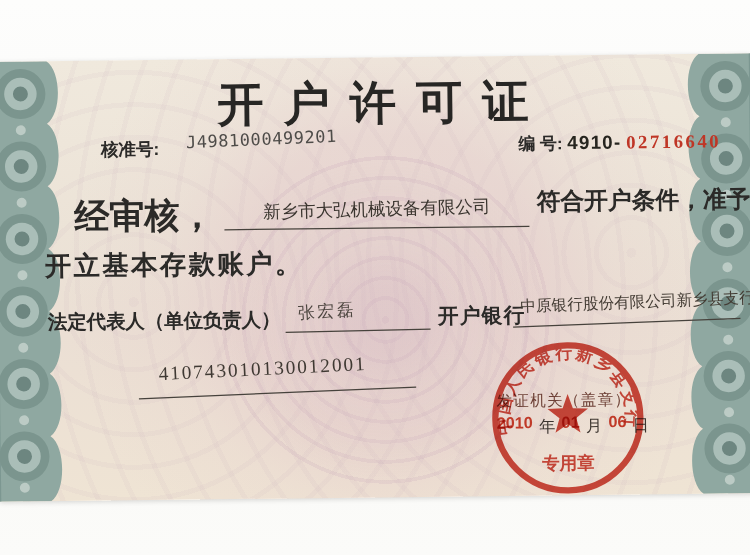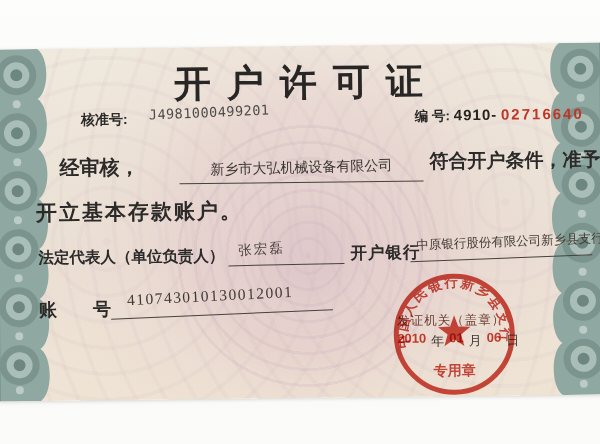--- a/index.html
+++ b/index.html
@@ -41,23 +41,23 @@
     font-size:37px;color:#272624;letter-spacing:16px;text-indent:16px;
   }
   .lbl{font-weight:700;color:#2b2a28;}
   .row-approval{position:absolute;left:84px;top:63px;font-size:14px;}
   .approval-value{
     position:absolute;left:152px;top:57px;font-size:13.5px;color:#4e4c49;
     font-family:"DejaVu Sans Mono","Liberation Mono",monospace;transform:rotate(-1.8deg);letter-spacing:0.5px;
   }
   .row-serial{position:absolute;left:418px;top:62px;font-size:13.5px;white-space:nowrap;}
   .serial-prefix{font-weight:700;color:#26251f;font-size:15px;letter-spacing:1px;margin-top:44px;}
-  .serial-value{font-weight:700;font-size:15px;letter-spacing:2px;font-family:Liberation Sans, sans-serif;}
-
-  .review-label{position:absolute;left:62px;top:106px;font-size:20px;font-weight:700;color:#2b2a28;}
+  .serial-value{font-weight:700;font-size:15px;letter-spacing:2px;font-family:Liberation Serif, serif;}
+
+  .review-label{position:absolute;left:62px;top:106px;font-size:28px;font-weight:700;color:#2b2a28;}
   .company-name{
     position:absolute;left:182px;top:113px;width:244px;text-align:center;
     font-family:"Liberation Serif","DejaVu Serif",serif;font-size:14px;color:#3a352f;transform:rotate(-0.8deg);
   }
   .underline{position:absolute;height:1px;background:#46423c;}
   .u-company{left:182px;top:136px;width:244px;}
   .review-suffix{position:absolute;left:432px;top:104px;font-size:19px;font-weight:700;color:#2b2a28;white-space:nowrap;}
   .account-type{position:absolute;left:38px;top:150px;font-size:21px;font-weight:700;color:#2b2a28;letter-spacing:2px;}
 
   .legalrep-label{position:absolute;left:40px;top:199px;font-size:15.5px;font-weight:700;color:#2b2a28;}
@@ -189,21 +189,20 @@
   <div class="account-type">开立基本存款账户。</div>
 
   <div class="legalrep-label">法定代表人（单位负责人）</div>
   <div class="legalrep-name">张宏磊</div>
   <div class="underline u-legalrep"></div>
 
   <div class="bank-label">开户银行</div>
   <div class="bank-name">中原银行股份有限公司新乡县支行</div>
   <div class="underline u-bank"></div>
 
-  <div class="account-label">账　　号</div>
   <div class="account-number">410743010130012001</div>
   <div class="underline u-account"></div>
 
   <div class="issuer">发证机关（盖章）</div>
   <div class="issue-date">
     <span class="num" style="color:#c03a28">2010</span><span class="cn">年</span><span class="num" style="color:#c03a28">01</span><span class="cn">月</span><span class="num" style="color:#c03a28">06</span><span class="cn">日</span>
   </div>
 
   <div class="seal">
     <svg viewBox="0 0 134 134" aria-hidden="true">

